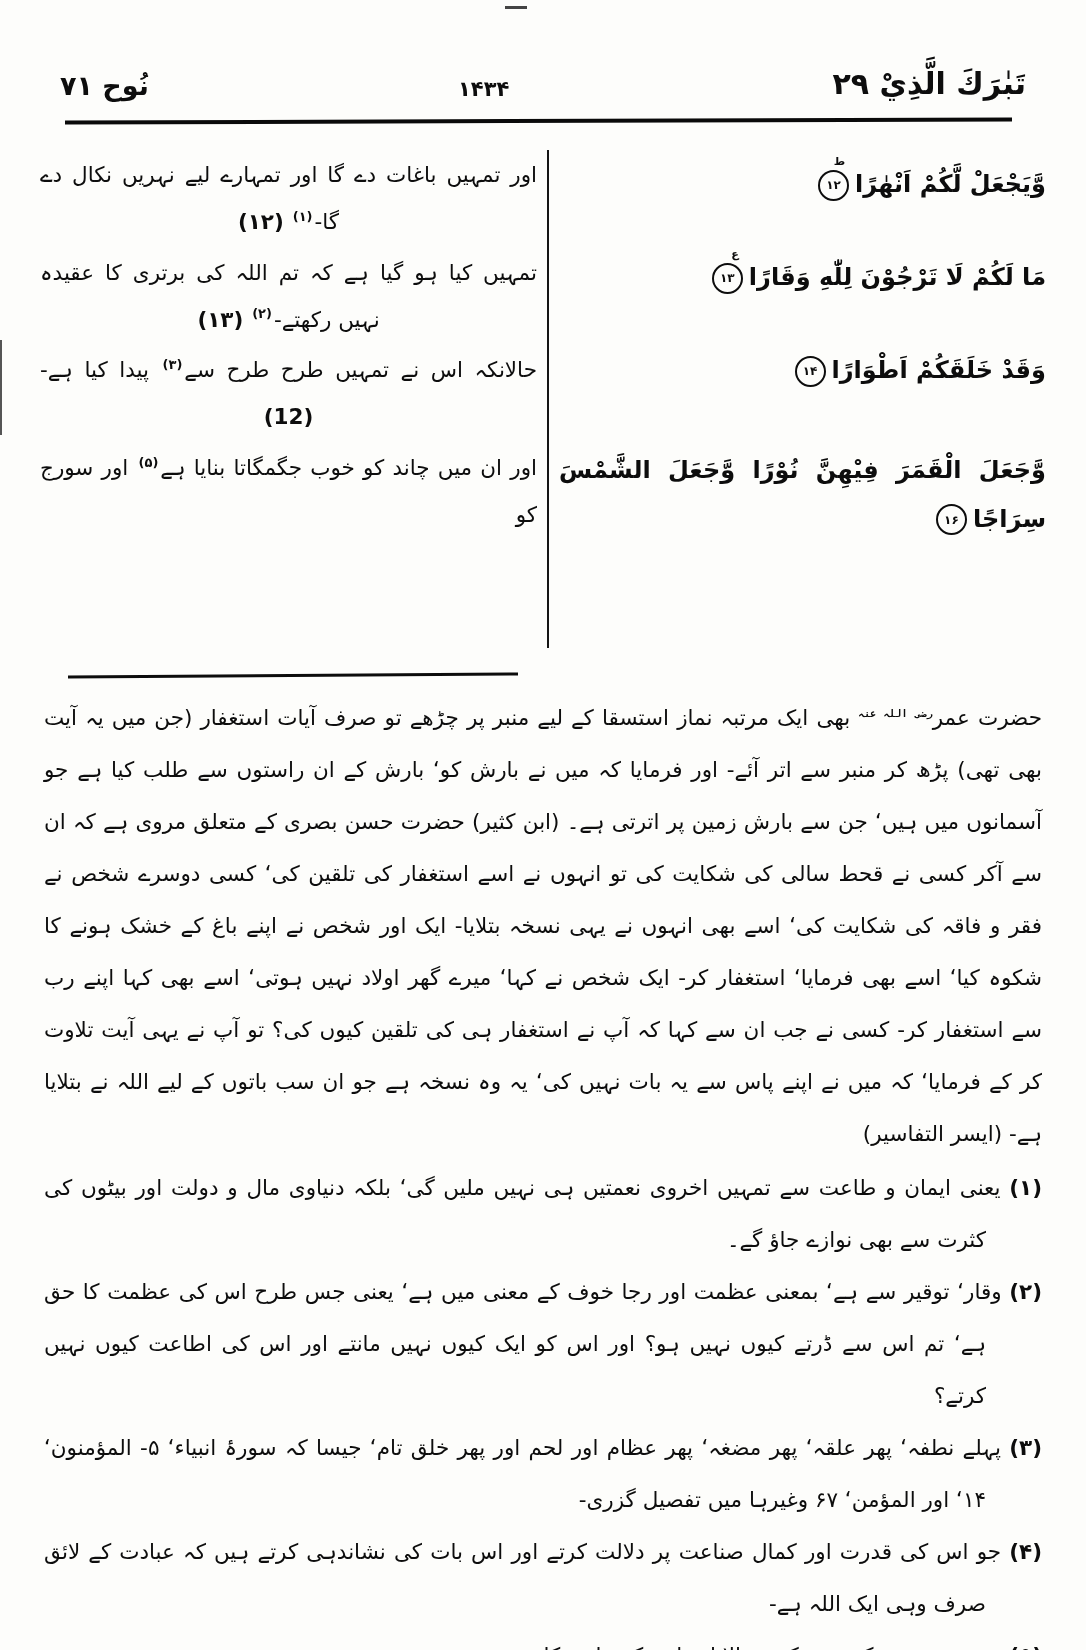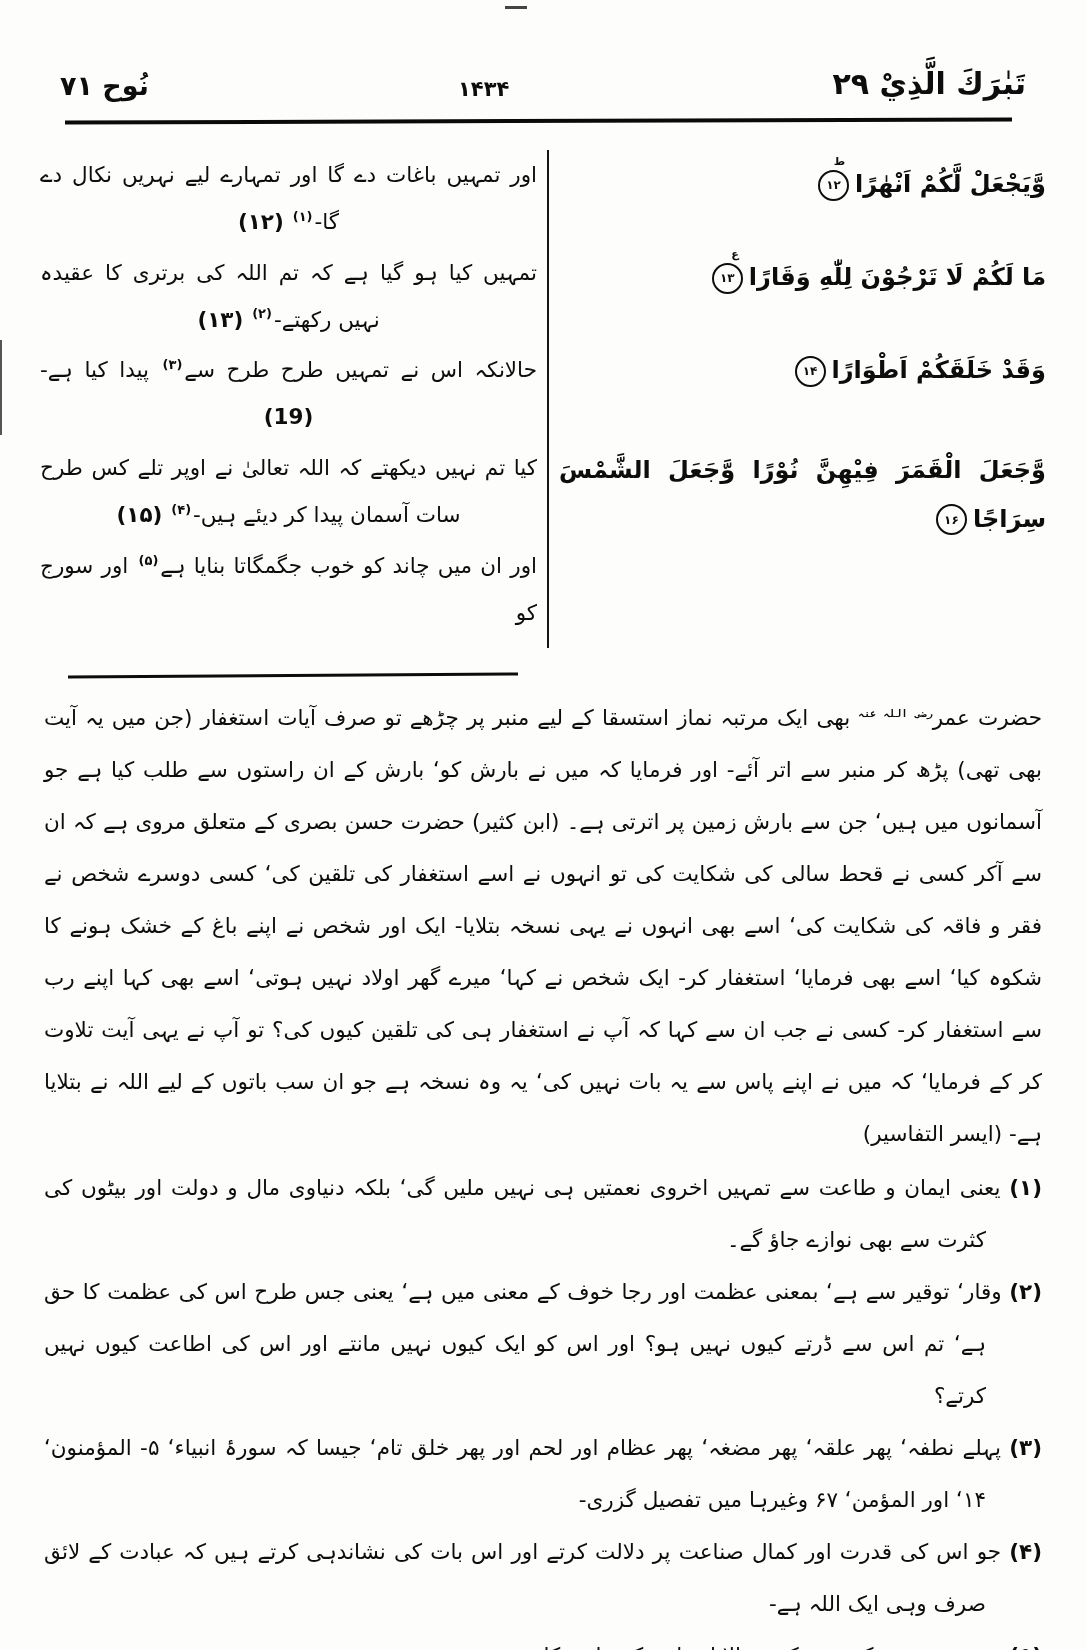--- a/index.html
+++ b/index.html
@@ -138,24 +138,21 @@
     <div class="col-divider"></div>
 
     <div class="urdu-col">
       <div class="t-block">
         <span>اور تمہیں باغات دے گا اور تمہارے لیے نہریں نکال دے گا-</span><sup class="fnref">(۱)</sup><span></span> <span class="vnum">(۱۲)</span>
       </div>
       <div class="t-block">
         <span>تمہیں کیا ہو گیا ہے کہ تم اللہ کی برتری کا عقیدہ نہیں رکھتے-</span><sup class="fnref">(۲)</sup><span></span> <span class="vnum">(۱۳)</span>
       </div>
       <div class="t-block">
-        <span>حالانکہ اس نے تمہیں طرح طرح سے</span><sup class="fnref">(۳)</sup> <span>پیدا کیا ہے-</span> <span class="vnum">(19)</span>
-      </div>
-      <div class="t-block">
-        <span>کیا تم نہیں دیکھتے کہ اللہ تعالیٰ نے اوپر تلے کس طرح سات آسمان پیدا کر دیئے ہیں-</span><sup class="fnref">(۴)</sup><span></span> <span class="vnum">(۱۵)</span>
+        <span>حالانکہ اس نے تمہیں طرح طرح سے</span><sup class="fnref">(۳)</sup> <span>پیدا کیا ہے-</span> <span class="vnum">(12)</span>
       </div>
       <div class="t-block flow-last">
         <span>اور ان میں چاند کو خوب جگمگاتا بنایا ہے</span><sup class="fnref">(۵)</sup> <span>اور سورج کو</span><span class="vnum"></span>
       </div>
     </div>
   </div>
 
   <div class="fn-rule"></div>
 
   <div class="lower">

